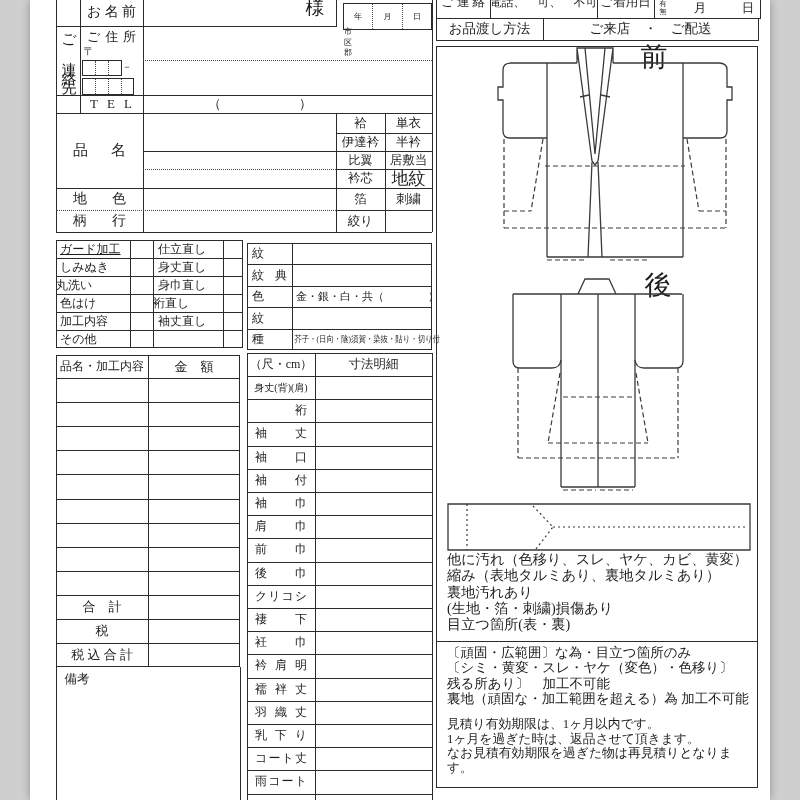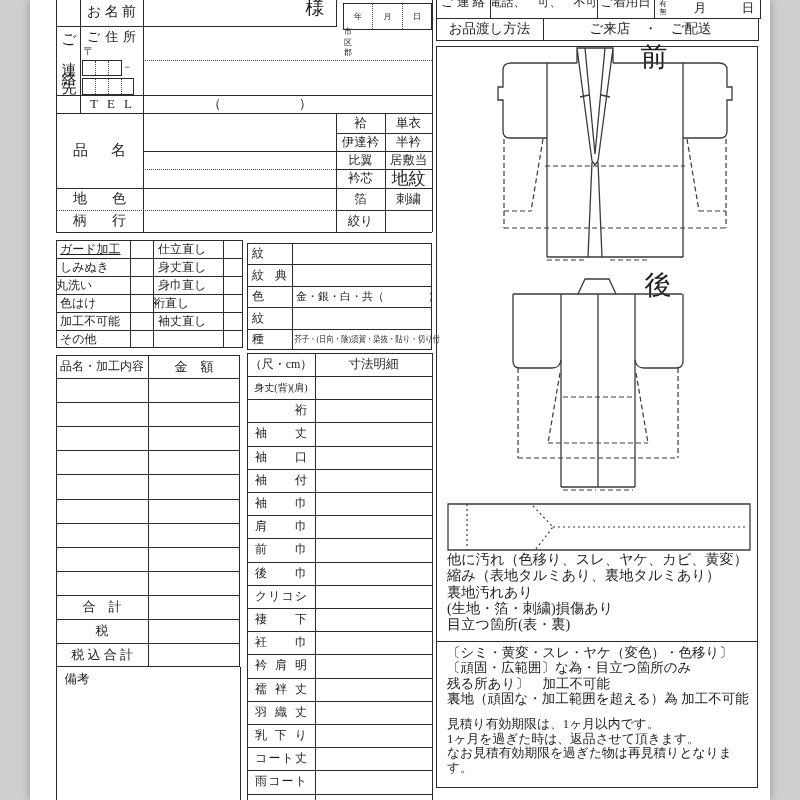--- a/index.html
+++ b/index.html
@@ -106,22 +106,22 @@
     <div style="position:absolute;left:417px;top:551px;width:306px;font-size:14.2px;line-height:16.3px">
       <div>他に汚れ（色移り、スレ、ヤケ、カビ、黄変）</div>
       <div>縮み（表地タルミあり、裏地タルミあり）</div>
       <div>裏地汚れあり</div>
       <div>(生地・箔・刺繍)損傷あり</div>
       <div>目立つ箇所(表・裏)</div>
     </div>
 
     <div style="position:absolute;left:417px;top:645px;width:308px">
       <div style="font-size:13.5px;line-height:15.3px">
+        <div>〔頑固・広範囲〕な為・目立つ箇所のみ</div>
         <div>〔シミ・黄変・スレ・ヤケ（変色）・色移り〕</div>
-        <div>〔頑固・広範囲〕な為・目立つ箇所のみ</div>
         <div>残る所あり〕　加工不可能</div>
         <div>裏地（頑固な・加工範囲を超える）為 加工不可能</div>
       </div>
       <div style="font-size:12.8px;line-height:14.6px;margin-top:11px">
         <div>見積り有効期限は、1ヶ月以内です。</div>
         <div>1ヶ月を過ぎた時は、返品させて頂きます。</div>
         <div>なお見積有効期限を過ぎた物は再見積りとなります。</div>
       </div>
     </div>
 
@@ -236,21 +236,21 @@
       <div class="t" style="left: 306px; top: 210px; width: 49px; height: 22px; line-height: 22px; font-size: 12.5px;">絞り</div>
       <div class="t" style="left: 355px; top: 210px; width: 47px; height: 22px; line-height: 22px; font-size: 12.5px;"></div>
       <div class="t" style="left: 26px; top: 240px; width: 74px; height: 18px; line-height: 18px; font-size: 12px; justify-content: flex-start; padding-left: 4px; text-decoration: underline;">ガード加工</div>
       <div class="t" style="left: 123px; top: 240px; width: 70px; height: 18px; line-height: 18px; font-size: 12px; justify-content: flex-start; padding-left: 5px;">仕立直し</div>
       <div class="t" style="left: 26px; top: 258px; width: 74px; height: 18px; line-height: 18px; font-size: 12px; justify-content: flex-start; padding-left: 4px;">しみぬき</div>
       <div class="t" style="left: 123px; top: 258px; width: 70px; height: 18px; line-height: 18px; font-size: 12px; justify-content: flex-start; padding-left: 5px;">身丈直し</div>
       <div class="t" style="left: 26px; top: 276px; width: 74px; height: 18px; line-height: 18px; font-size: 12px; justify-content: flex-start; ">丸洗い</div>
       <div class="t" style="left: 123px; top: 276px; width: 70px; height: 18px; line-height: 18px; font-size: 12px; justify-content: flex-start; padding-left: 5px;">身巾直し</div>
       <div class="t" style="left: 26px; top: 294px; width: 74px; height: 18px; line-height: 18px; font-size: 12px; justify-content: flex-start; padding-left: 4px;">色はけ</div>
       <div class="t" style="left: 123px; top: 294px; width: 70px; height: 18px; line-height: 18px; font-size: 12px; justify-content: flex-start; ">裄直し</div>
-      <div class="t" style="left: 26px; top: 312px; width: 74px; height: 18px; line-height: 18px; font-size: 12px; justify-content: flex-start; padding-left: 4px;">加工不可能</div>
+      <div class="t" style="left: 26px; top: 312px; width: 74px; height: 18px; line-height: 18px; font-size: 12px; justify-content: flex-start; padding-left: 4px;">加工内容</div>
       <div class="t" style="left: 123px; top: 312px; width: 70px; height: 18px; line-height: 18px; font-size: 12px; justify-content: flex-start; padding-left: 5px;">袖丈直し</div>
       <div class="t" style="left: 26px; top: 330px; width: 74px; height: 18px; line-height: 18px; font-size: 12px; justify-content: flex-start; padding-left: 4px;">その他</div>
       <div class="t" style="left: 123px; top: 330px; width: 70px; height: 18px; line-height: 18px; font-size: 12px; justify-content: flex-start; padding-left: 5px;"></div>
       <div class="jb" style="left: 217px; top: 243px; width: 45px; height: 21px; line-height: 21px; font-size: 12px; padding: 0px 5px;">紋　名</div>
       <div class="t" style="left: 262px; top: 243px; width: 140px; height: 21px; line-height: 21px; font-size: 11px; justify-content: flex-start; padding-left: 4px;"></div>
       <div class="jb" style="left: 217px; top: 264px; width: 45px; height: 22px; line-height: 22px; font-size: 12px; padding: 0px 5px;">紋典NO</div>
       <div class="t" style="left: 262px; top: 264px; width: 140px; height: 22px; line-height: 22px; font-size: 11px; justify-content: flex-start; padding-left: 4px;"></div>
       <div class="jb" style="left: 217px; top: 286px; width: 45px; height: 21px; line-height: 21px; font-size: 12px; padding: 0px 5px;">色　糸</div>
       <div class="t" style="left: 262px; top: 286px; width: 140px; height: 21px; line-height: 21px; font-size: 11px; justify-content: flex-start; padding-left: 4px;">金・銀・白・共（　　　　）</div>
       <div class="jb" style="left: 217px; top: 307px; width: 45px; height: 22px; line-height: 22px; font-size: 12px; padding: 0px 5px;">紋　数</div>

